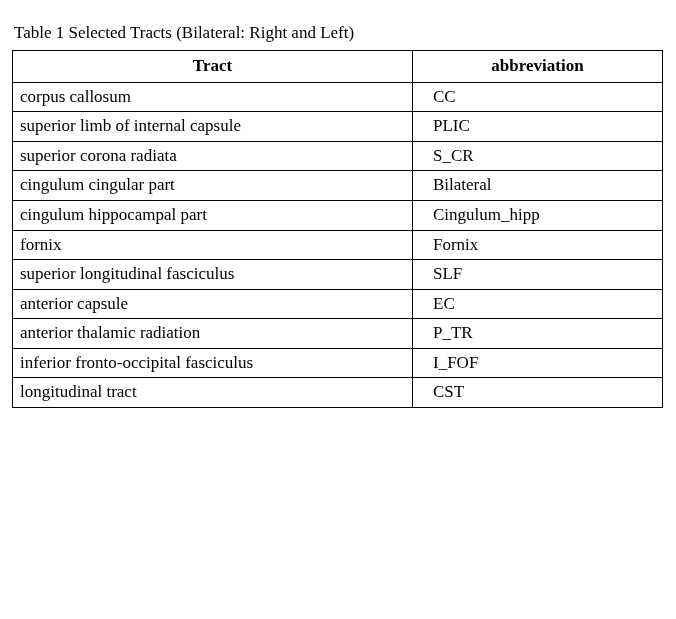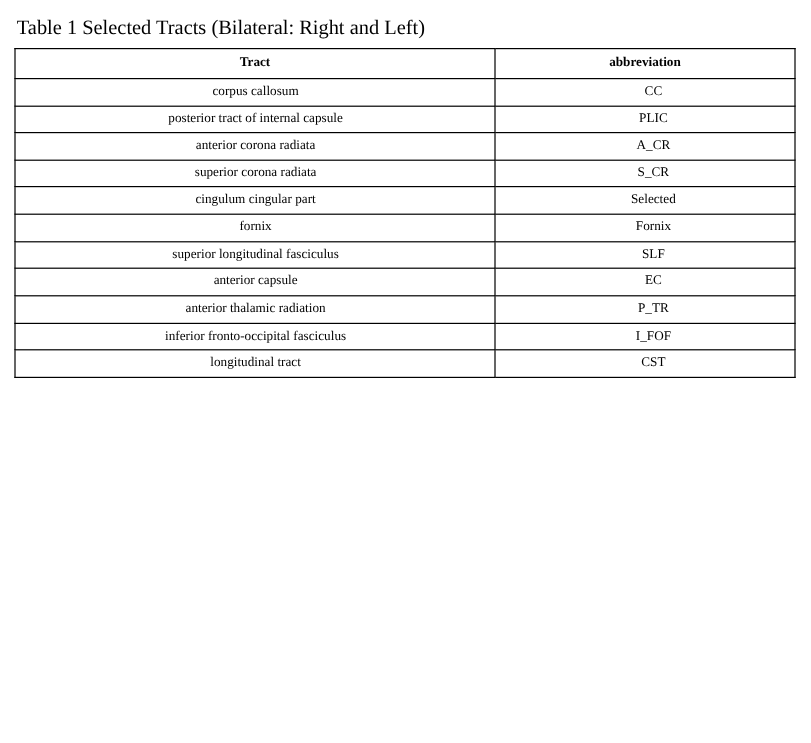--- a/index.html
+++ b/index.html
@@ -14,46 +14,46 @@
     color: #000000;
     overflow: hidden;
   }
   .page {
     padding: 10px 12px 0 12px;
     box-sizing: border-box;
   }
   .caption {
     font-size: 17px;
     line-height: 1.25;
-    margin: 2px 0 7px 2px;
+    margin: 12px 0 7px 2px;
     white-space: nowrap;
   }
   table.tracts {
     border-collapse: collapse;
     width: 650px;
     table-layout: fixed;
   }
   table.tracts th,
   table.tracts td {
     border: 1px solid #000000;
-    font-size: 11px;
+    font-size: 17px;
     line-height: 1.15;
     padding: 4px 6px 5px 6px;
     vertical-align: middle;
   }
   table.tracts col.c1 { width: 400px; }
   table.tracts col.c2 { width: 250px; }
   table.tracts th {
     font-weight: bold;
     text-align: center;
     padding-top: 5px;
     padding-bottom: 6px;
   }
   table.tracts td {
-    text-align: center;
+    text-align: left;
   }
   table.tracts td.abbr {
     padding-left: 20px;
   }
   table.tracts td.name {
     padding-left: 7px;
   }
 </style>
 </head>
 <body>
@@ -72,34 +72,34 @@
         <th>Tract</th>
         <th>abbreviation</th>
       </tr>
     </thead>
     <tbody id="tbody">
         <tr>
           <td class="name">corpus callosum</td>
           <td class="abbr">CC</td>
         </tr>
         <tr>
-          <td class="name">posterior tract of internal capsule</td>
+          <td class="name">superior limb of internal capsule</td>
           <td class="abbr">PLIC</td>
-        </tr>
-        <tr>
-          <td class="name">anterior corona radiata</td>
-          <td class="abbr">A_CR</td>
         </tr>
         <tr>
           <td class="name">superior corona radiata</td>
           <td class="abbr">S_CR</td>
         </tr>
         <tr>
           <td class="name">cingulum cingular part</td>
-          <td class="abbr">Selected</td>
+          <td class="abbr">Bilateral</td>
+        </tr>
+        <tr>
+          <td class="name">cingulum hippocampal part</td>
+          <td class="abbr">Cingulum_hipp</td>
         </tr>
         <tr>
           <td class="name">fornix</td>
           <td class="abbr">Fornix</td>
         </tr>
         <tr>
           <td class="name">superior longitudinal fasciculus</td>
           <td class="abbr">SLF</td>
         </tr>
         <tr>

